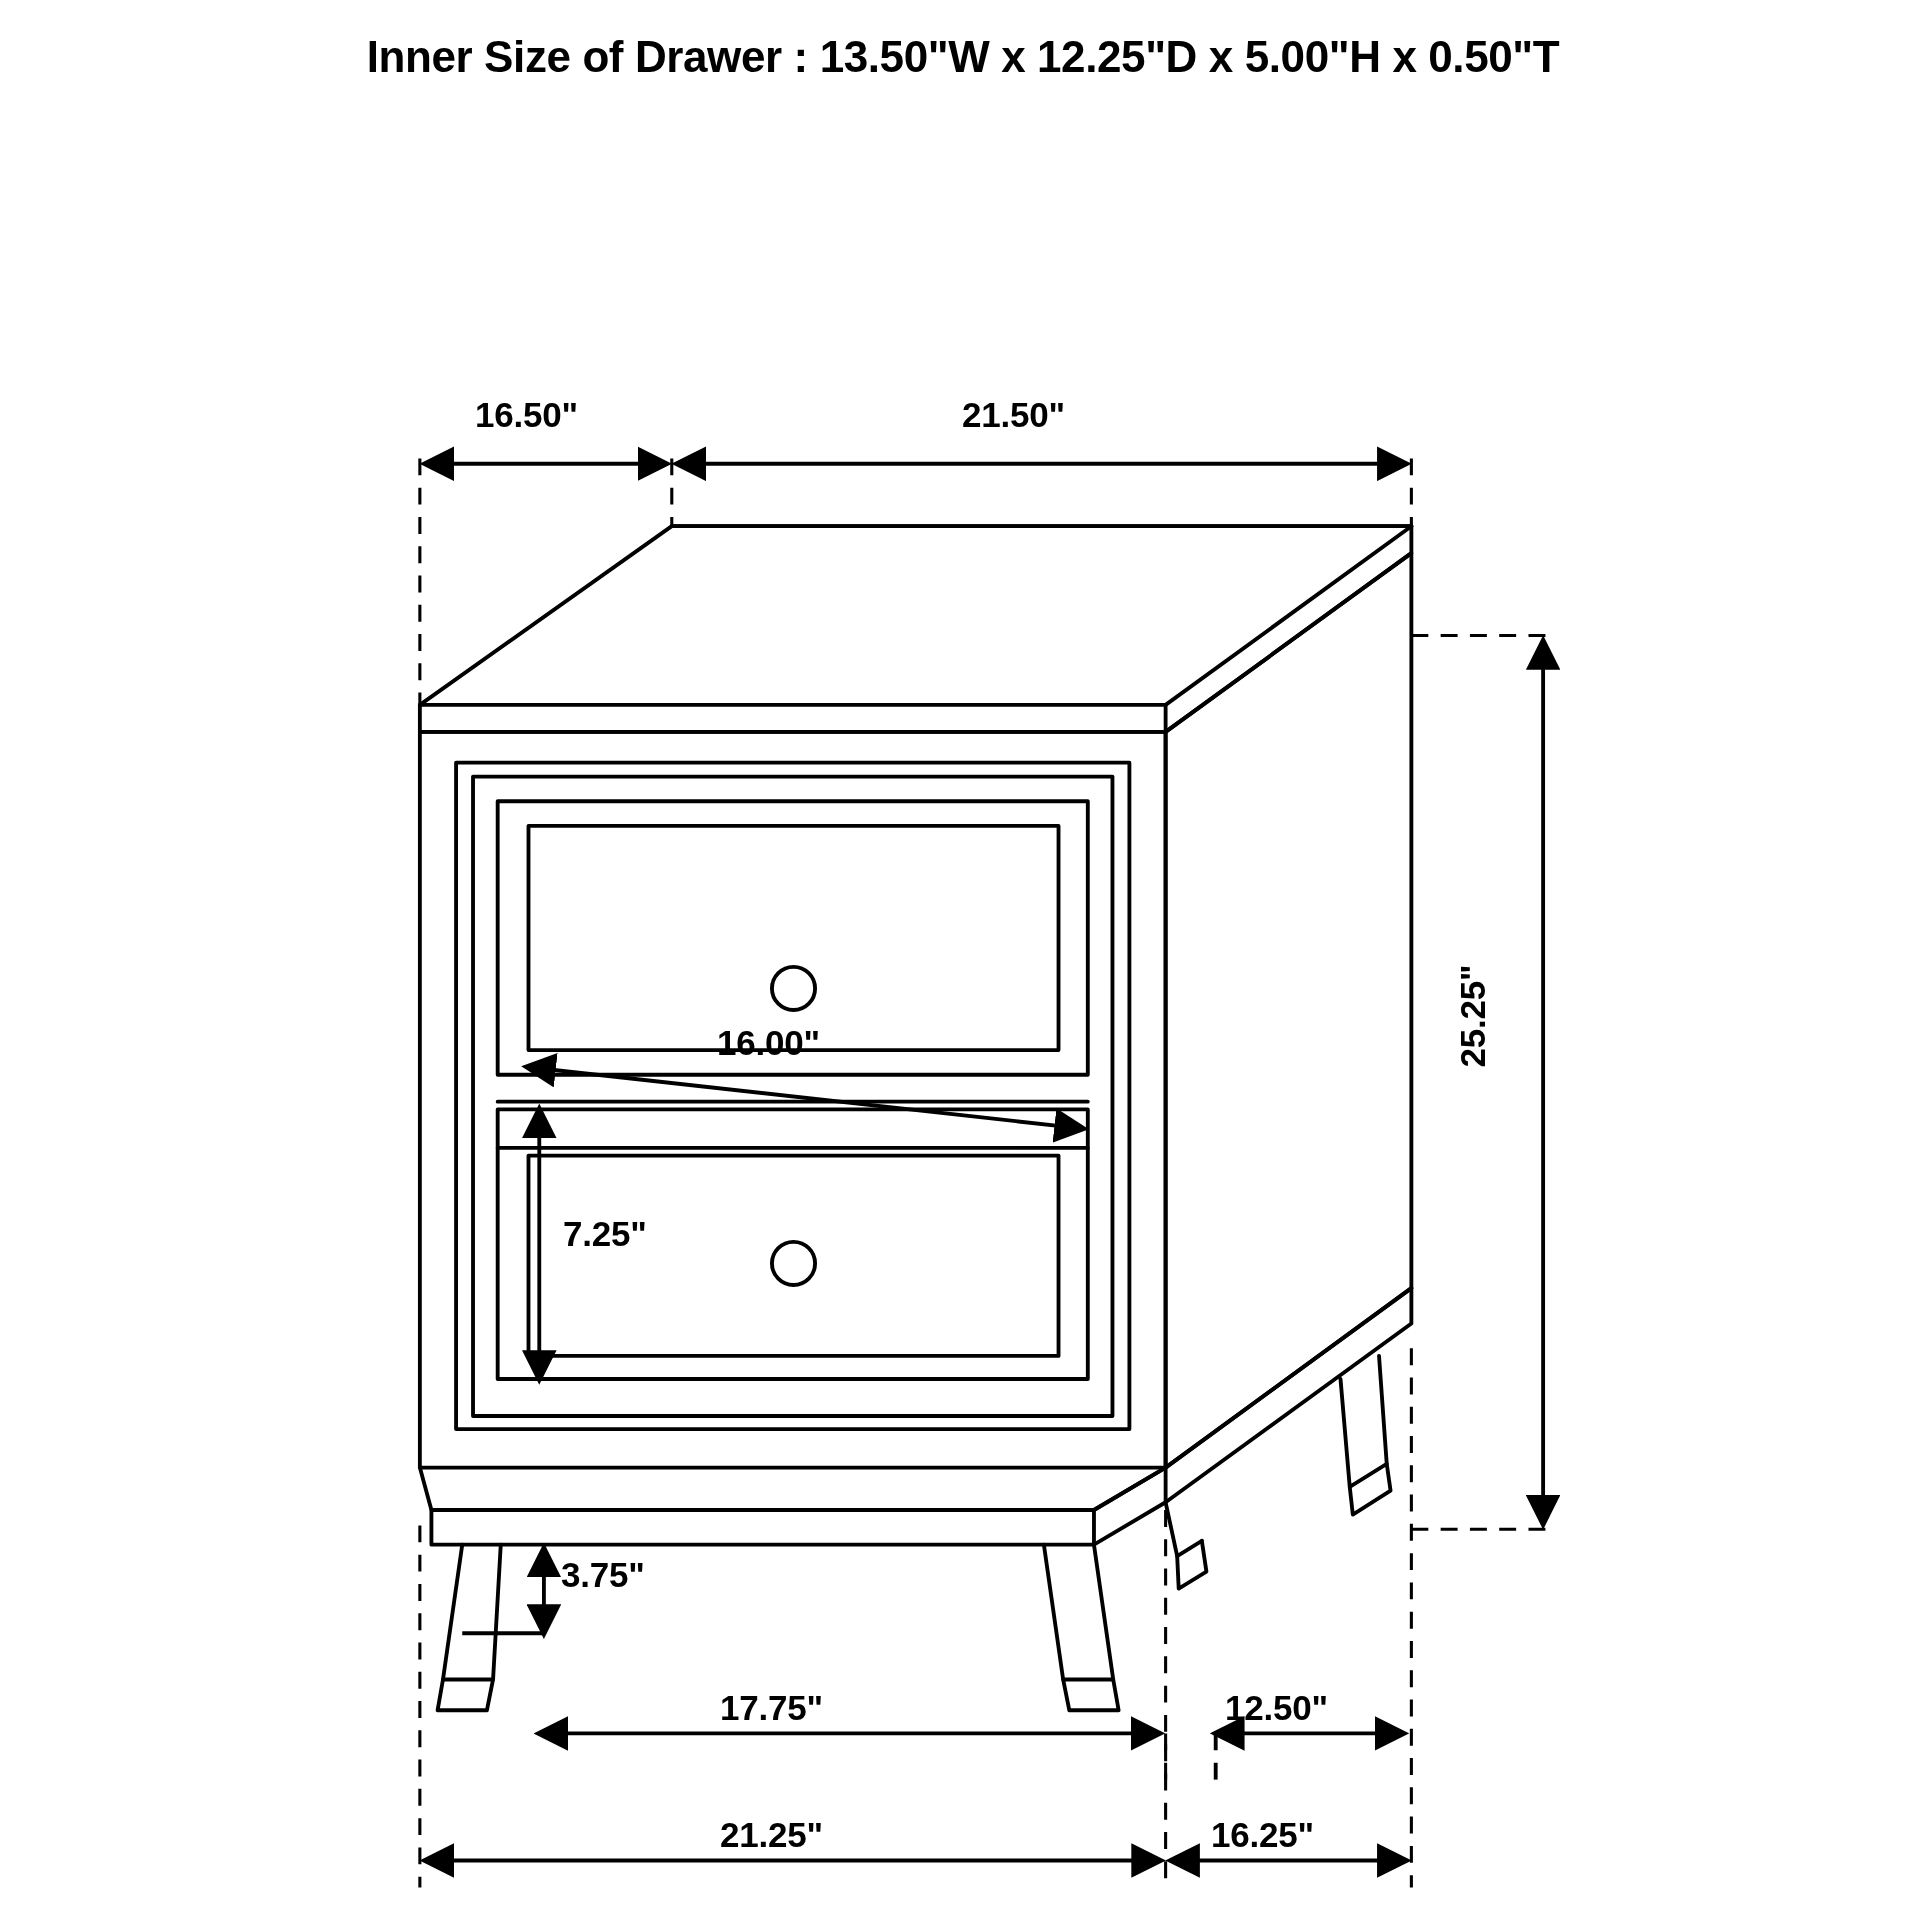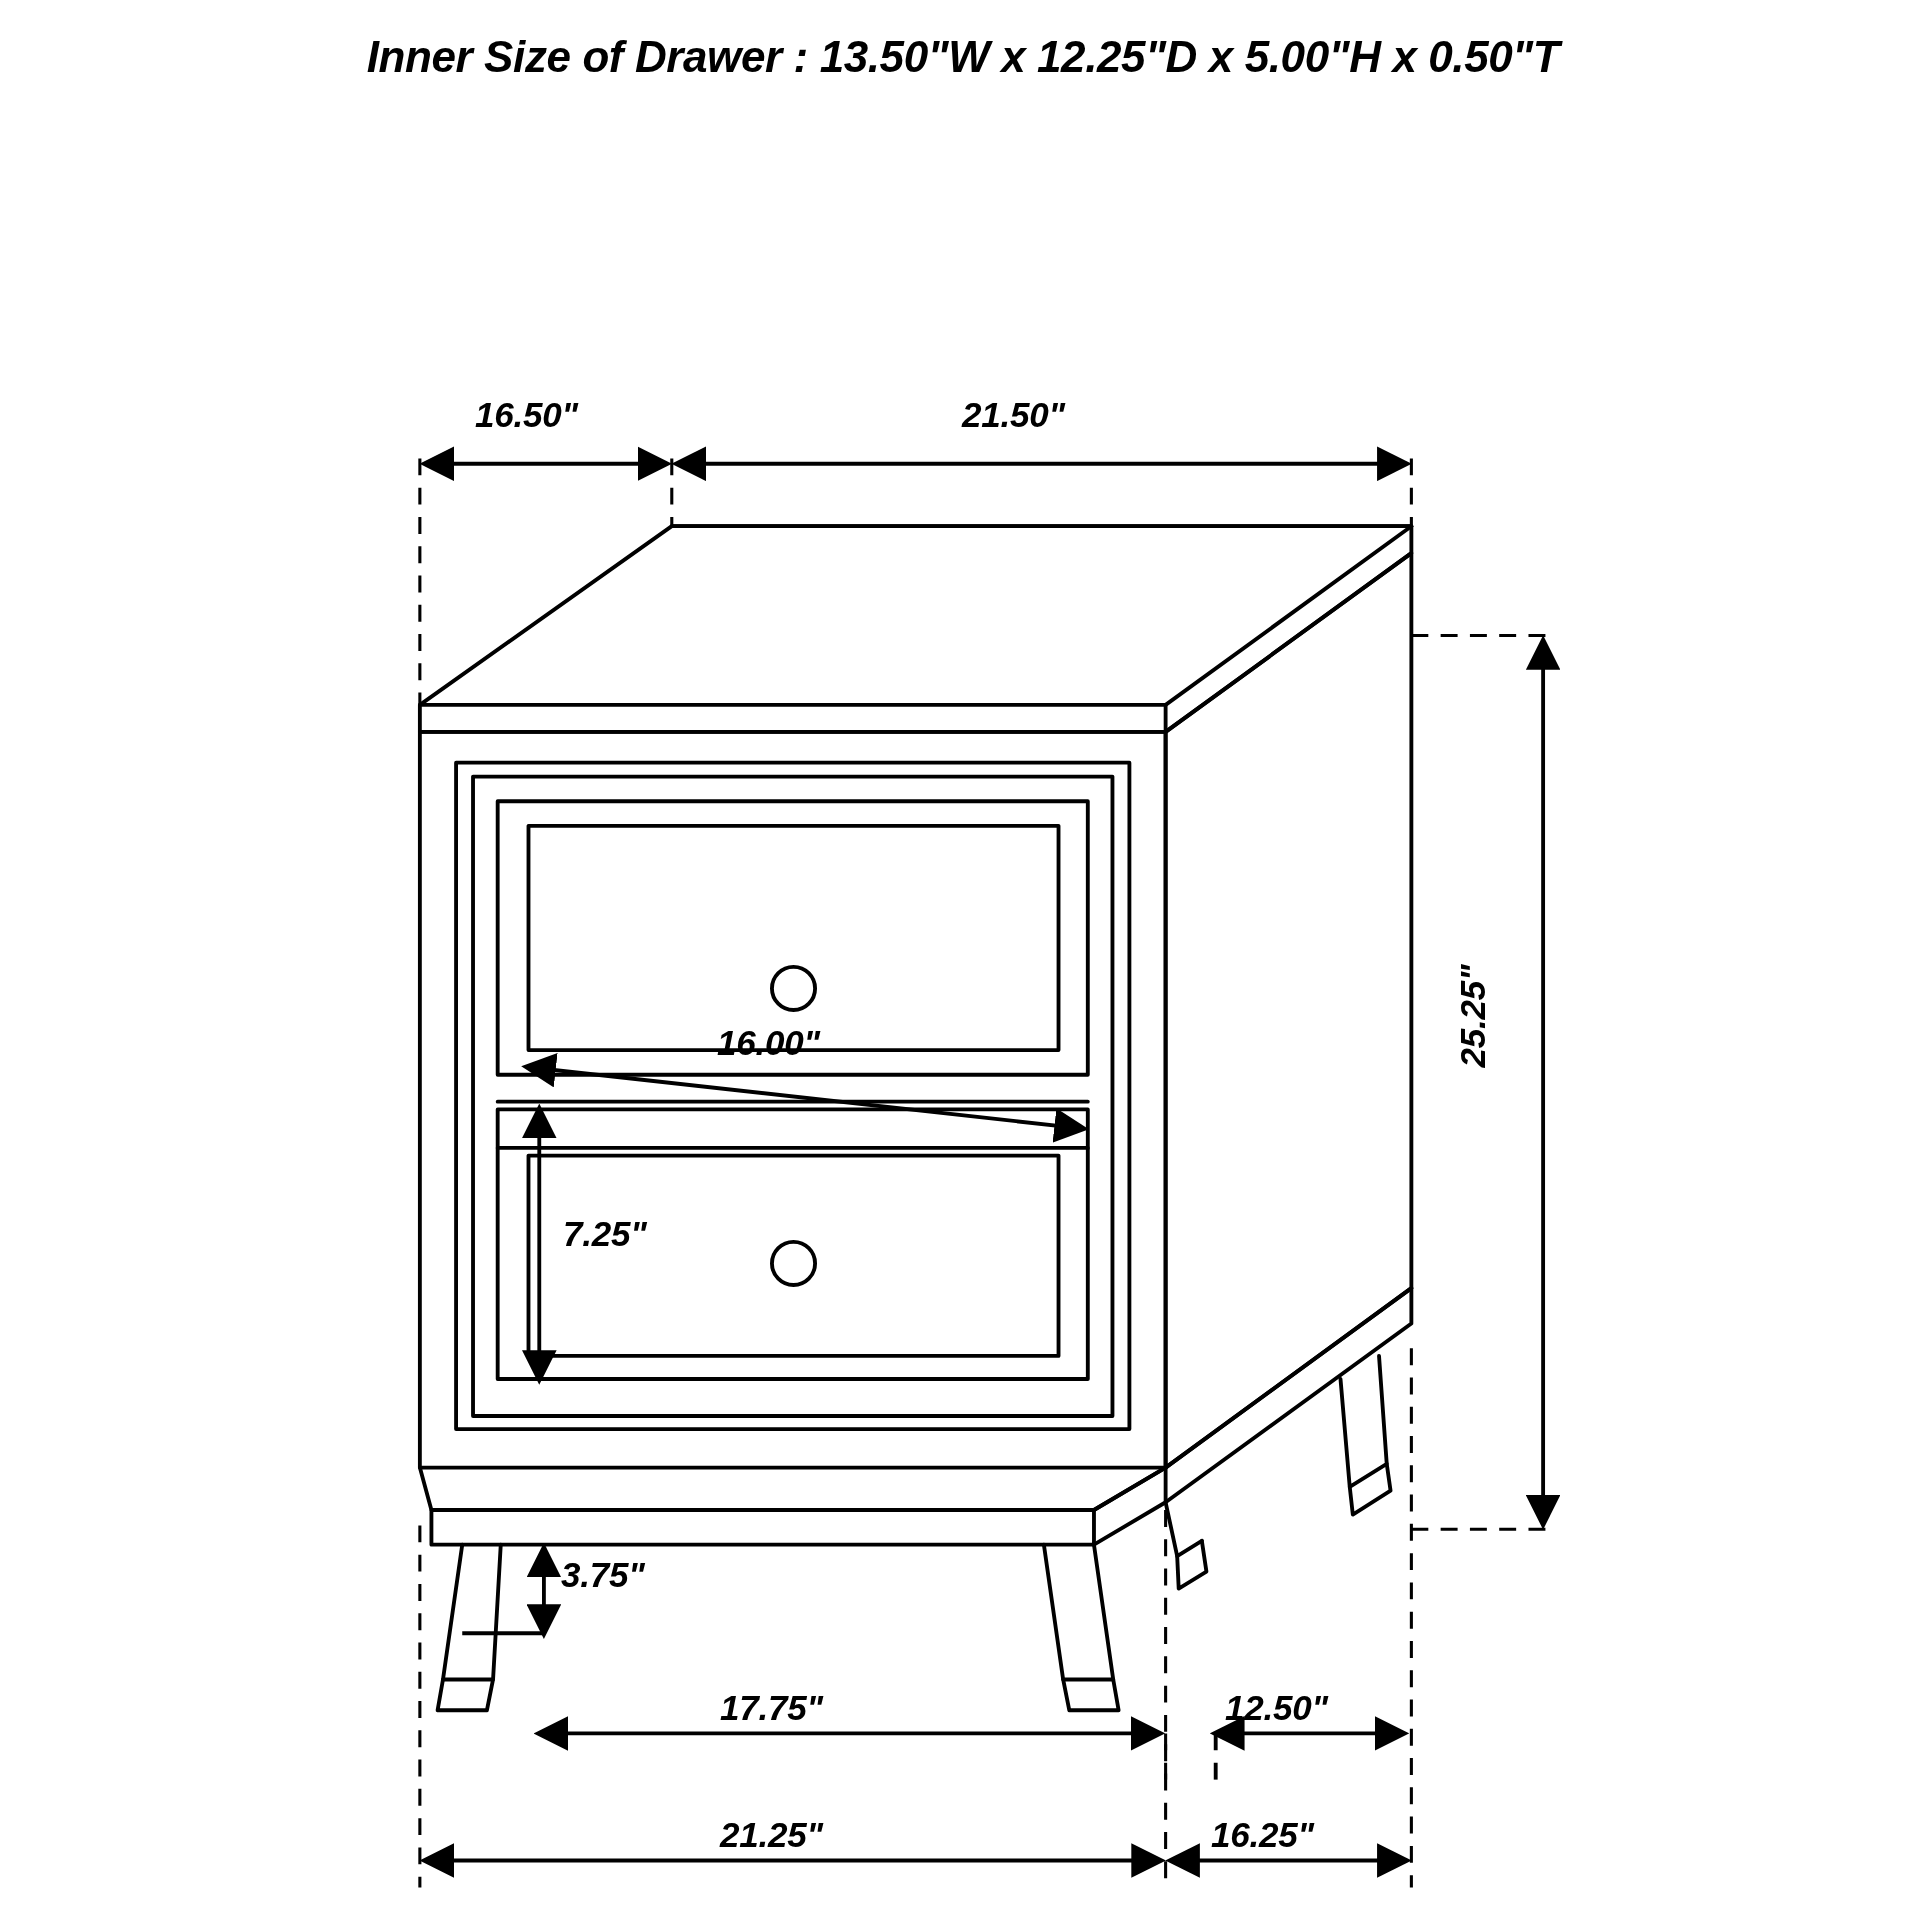--- a/index.html
+++ b/index.html
@@ -12,21 +12,20 @@
     height: 1926px;
     font-family: "Liberation Sans", sans-serif;
     color: #000000;
     overflow: hidden;
   }
   #sheet {
     position: relative;
     width: 1926px;
     height: 1350px;
     background: #ffffff;
-    font-style: italic;
   }
   #title {
     position: absolute;
     top: 32px;
     left: 0;
     width: 1926px;
     text-align: center;
     font-size: 44px;
     font-weight: bold;
     letter-spacing: -0.4px;

